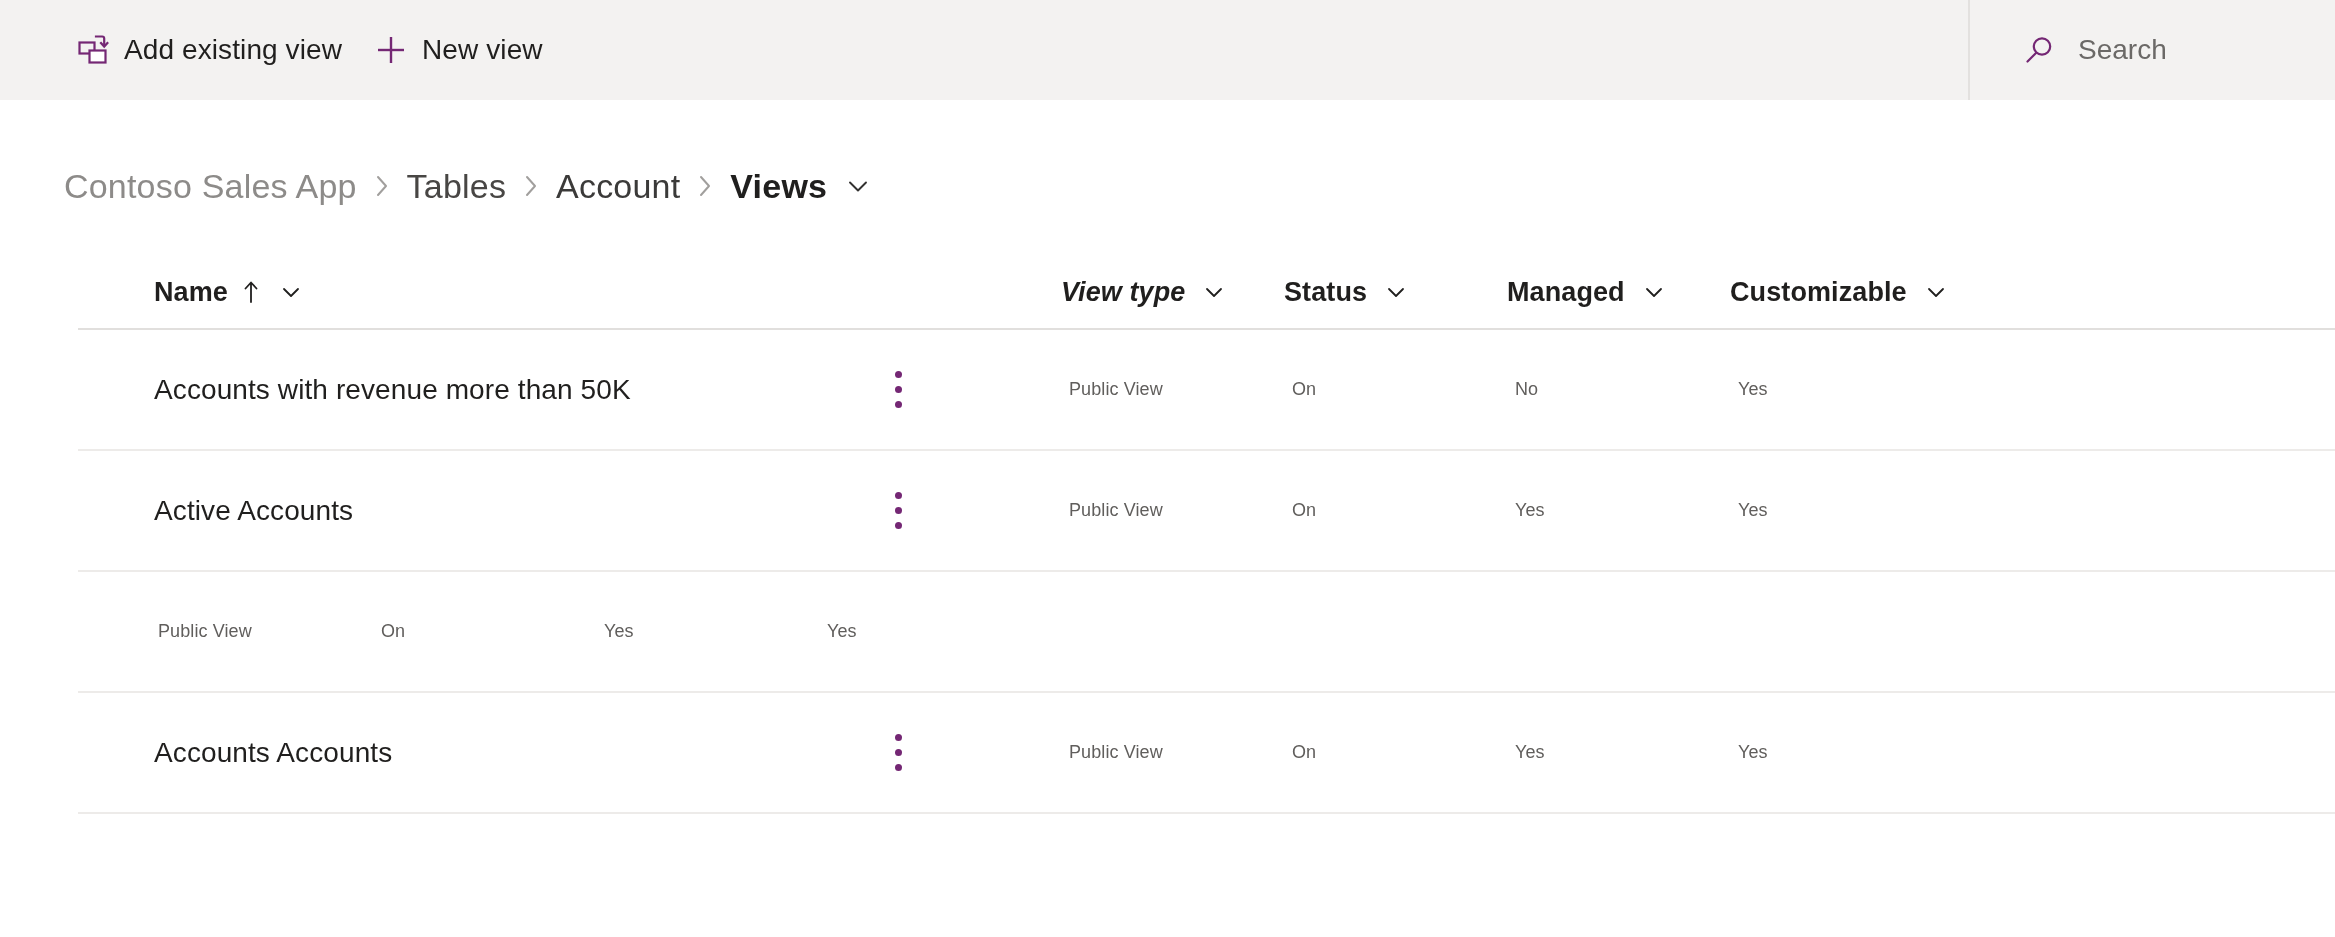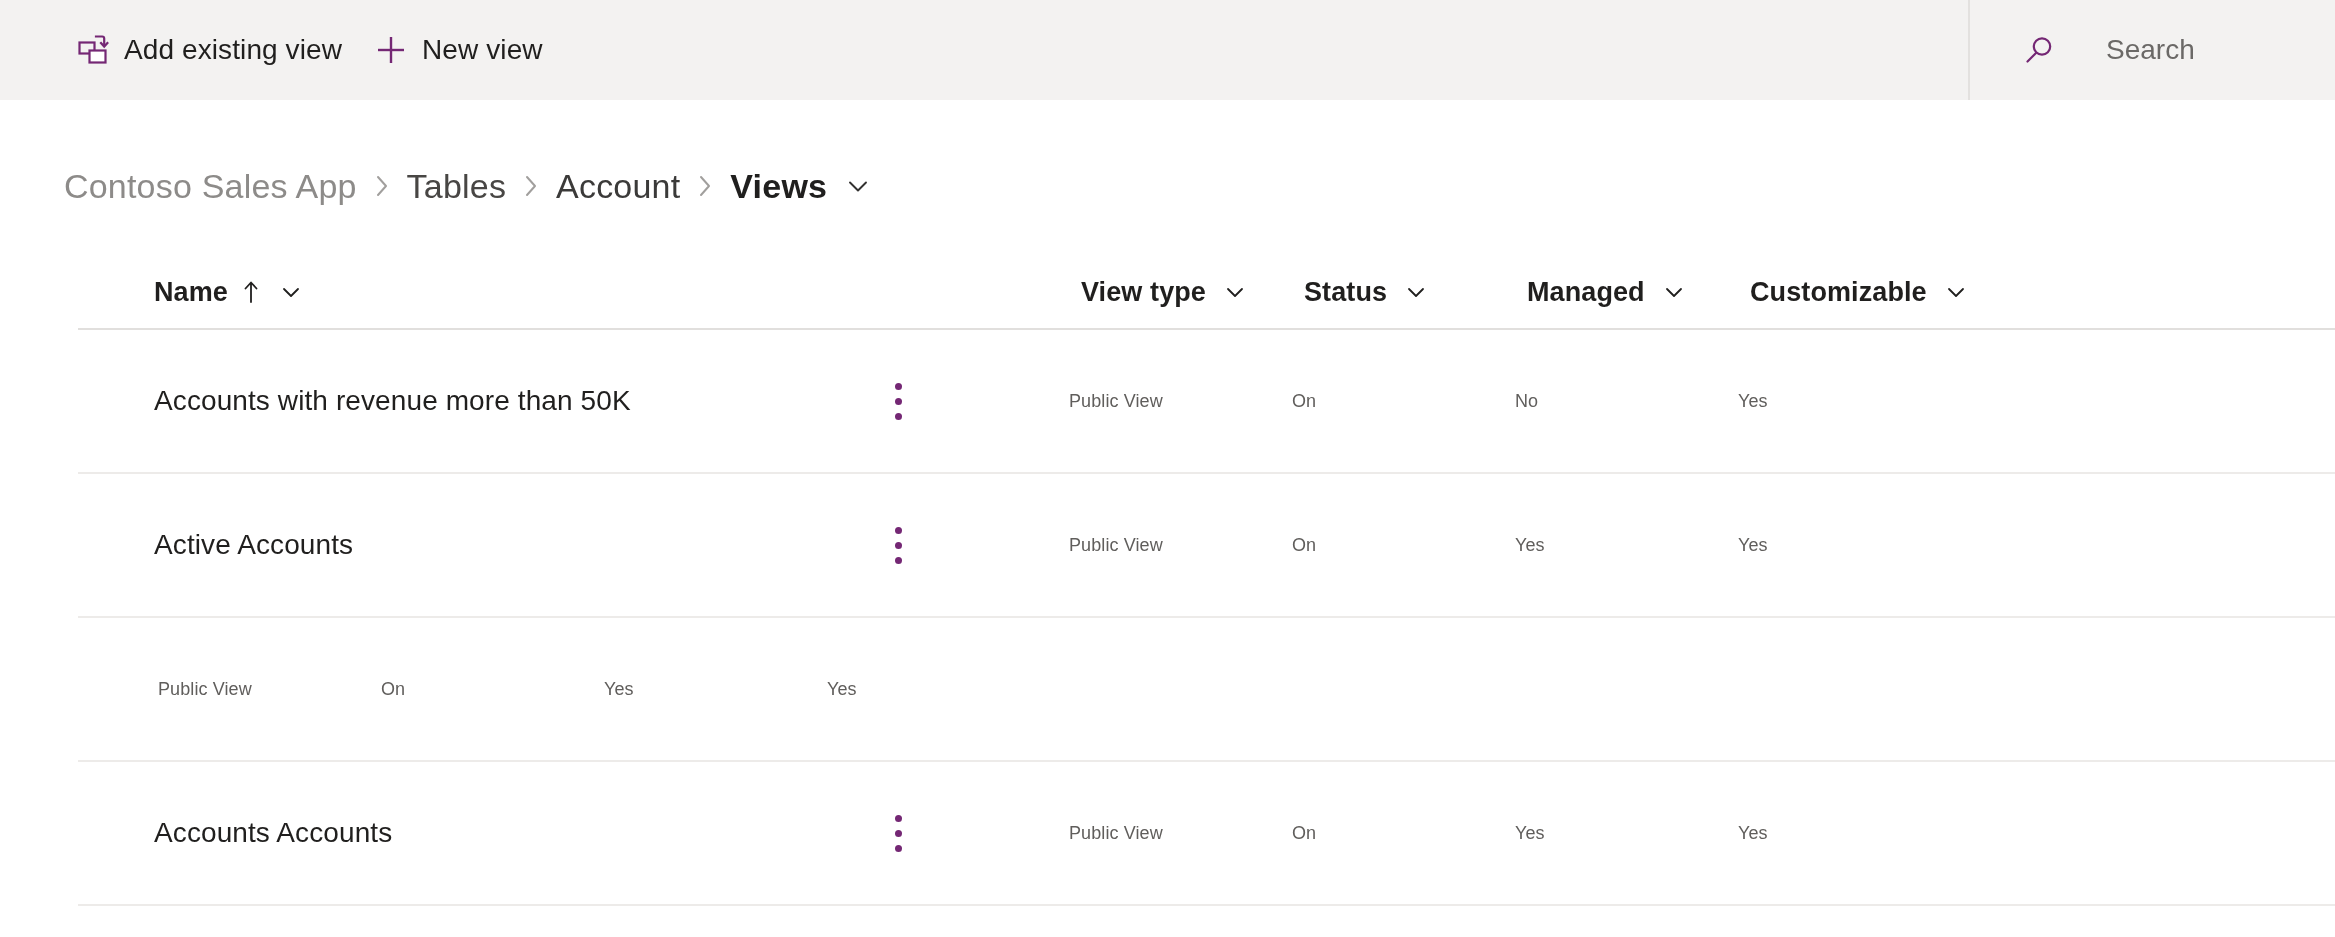--- a/index.html
+++ b/index.html
@@ -61,21 +61,20 @@
     position: absolute;
     right: 0;
     top: 0;
     bottom: 0;
     width: 367px;
     border-left: 2px solid #e3e1df;
     display: flex;
     align-items: center;
     padding-left: 52px;
     cursor: text;
-    gap: 28px;
   }
   .search-icon { width: 36px; height: 36px; flex: none; margin-right: 20px; }
   .search-input {
     border: none;
     outline: none;
     background: transparent;
     font-size: 28px;
     font-family: "Liberation Sans", sans-serif;
     color: #605e5c;
     width: 240px;
@@ -136,21 +135,21 @@
   .tbl-header .cell {
     font-size: 27px;
     font-weight: 700;
     color: #201f1e;
     display: flex;
     align-items: center;
     cursor: pointer;
     letter-spacing: .1px;
   }
 
-  .data-row { height: 144px; text-align: right; }
+  .data-row { height: 121px; text-align: right; }
   .data-row .cell {
     font-size: 18px;
     color: #605e5c;
     display: flex;
     align-items: center;
     letter-spacing: .1px;
   }
   .data-row .cell.name-cell {
     color: #201f1e;
     font-size: 28px;
@@ -159,21 +158,21 @@
 
   
   .col-name   { width: 888px; padding-left: 76px; justify-content: space-between; padding-right: 48px; }
   .col-type   { width: 200px; }
   .col-status { width: 200px; }
   .col-managed{ width: 200px; }
   .col-custom { width: 300px; }
 
   .col-type, .col-status, .col-managed, .col-custom { padding-left: 0; }
 
-  .hdr-gap-type    { margin-left: 92px; }
+  .hdr-gap-type    { margin-left: 72px; font-style: italic; }
 
   .sort-arrow { margin-left: 12px; display: inline-flex; align-items: center; }
   .hdr-caret  { margin-left: 16px; display: inline-flex; align-items: center; }
 
   .row-menu {
     display: inline-flex;
     align-items: center;
     justify-content: center;
     width: 40px;
     height: 48px;

